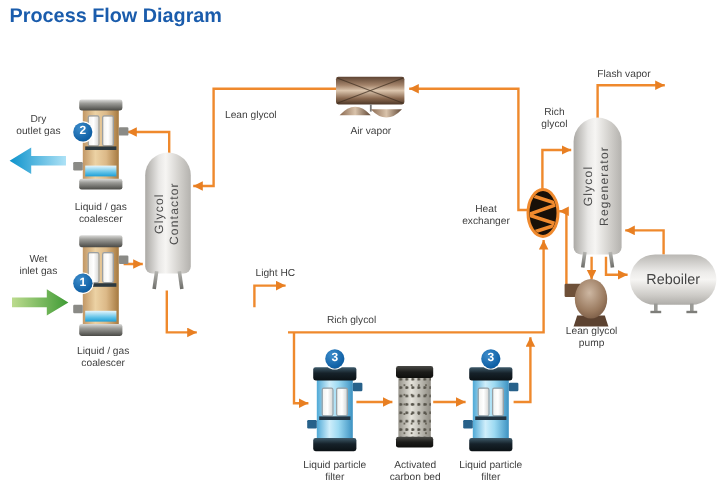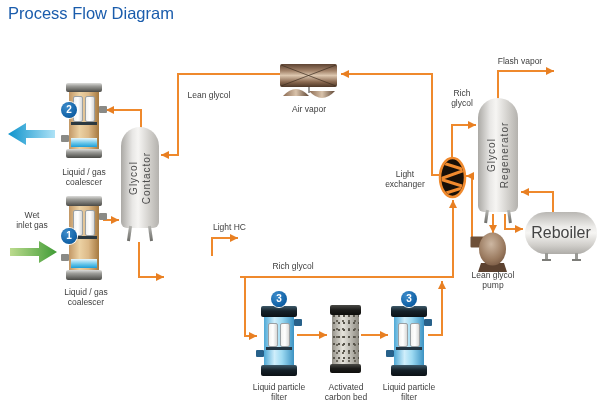--- a/index.html
+++ b/index.html
@@ -1,29 +1,29 @@
 <!DOCTYPE html>
 <html><head>
 <meta charset="utf-8">
 <style>
   :root{
     --orange:#ef892c; --titleblue:#1a5cac; --badge:#1467ac; --txt:#3e3e3e;
   }
   html,body{margin:0;padding:0;background:#fff;}
   #stage{position:relative;width:600px;height:414px;background:#fff;overflow:hidden;
          font-family:"Liberation Sans",sans-serif;}
-  #title{position:absolute;left:8px;top:4px;font-size:16.5px;font-weight:normal;color:var(--titleblue);}
+  #title{position:absolute;left:8px;top:4px;font-size:16.5px;font-weight:bold;color:var(--titleblue);}
   svg{position:absolute;left:0;top:0;}
   .lbl{position:absolute;font-size:8.5px;line-height:1.2;color:var(--txt);text-align:center;white-space:pre-line;}
   .vessel{position:absolute;}
   .vbody-vert{position:absolute;inset:0;border-radius:19px 19px 6px 6px;
     background:linear-gradient(90deg,#aba9a5,#e8e7e5 30%,#f6f5f3 45%,#d2d0cc 75%,#b4b2ae);}
   .capsule{position:absolute;border-radius:21px;
     background:linear-gradient(180deg,#b9b7b3,#ecebe9 35%,#f6f5f3 50%,#cfcdc9 80%,#aeaca8);
-    display:flex;align-items:center;justify-content:center;font-size:16px;color:#444;}
+    display:flex;align-items:center;justify-content:center;font-size:12px;color:#444;}
   .vlabel{position:absolute;left:50%;top:50%;transform:translate(-50%,-50%) rotate(-90deg);
     font-size:10px;color:#4c4c4c;letter-spacing:1px;text-align:center;line-height:1.25;white-space:pre-line;}
   .leg{position:absolute;width:3px;background:linear-gradient(180deg,#b5b5b1,#6e6e6a);}
   .tleg{position:absolute;width:3px;height:7px;background:#9a9a96;}
   .tfoot{position:absolute;width:9px;height:2px;background:#7d7d79;}
   .badge{position:absolute;width:16px;height:16px;border-radius:50%;
     background:radial-gradient(circle at 35% 30%,#3c8ccb,#0f5fa4 70%);
     color:#fff;font-size:10px;font-weight:bold;text-align:center;line-height:16px;
     box-shadow:0 0 0 1px #ffffff;}
   
@@ -212,31 +212,33 @@
     <div class="noz" style="left:-5px;top:44px;"></div>
     <div class="cap" style="top:0;"></div>
     <div class="cap" style="top:59px;"></div>
   </div>
 
   <div class="badge" style="left:61px;top:102px;">2</div>
   <div class="badge" style="left:61px;top:228px;">1</div>
   <div class="badge" style="left:271px;top:291px;">3</div>
   <div class="badge" style="left:401px;top:291px;">3</div>
 
+  <div class="lbl" style="left:4px;top:94px;width:56px;">Dry
+outlet gas</div>
   <div class="lbl" style="left:4px;top:210px;width:56px;">Wet
 inlet gas</div>
   <div class="lbl" style="left:54px;top:167px;width:60px;">Liquid / gas
 coalescer</div>
   <div class="lbl" style="left:56px;top:287px;width:60px;">Liquid / gas
 coalescer</div>
   <div class="lbl" style="left:184px;top:90px;width:50px;">Lean glycol</div>
   <div class="lbl" style="left:283px;top:104px;width:52px;">Air vapor</div>
   <div class="lbl" style="left:202px;top:222px;width:44px;text-align:right;">Light HC</div>
   <div class="lbl" style="left:270px;top:261px;width:46px;">Rich glycol</div>
-  <div class="lbl" style="left:380px;top:169px;width:50px;">Light
+  <div class="lbl" style="left:380px;top:169px;width:50px;">Heat
 exchanger</div>
   <div class="lbl" style="left:445px;top:88px;width:34px;">Rich
 glycol</div>
   <div class="lbl" style="left:492px;top:56px;width:56px;">Flash vapor</div>
   <div class="lbl" style="left:464px;top:270px;width:58px;">Lean glycol
 pump</div>
   <div class="lbl" style="left:250px;top:382px;width:58px;">Liquid particle
 filter</div>
   <div class="lbl" style="left:319px;top:382px;width:54px;">Activated
 carbon bed</div>

